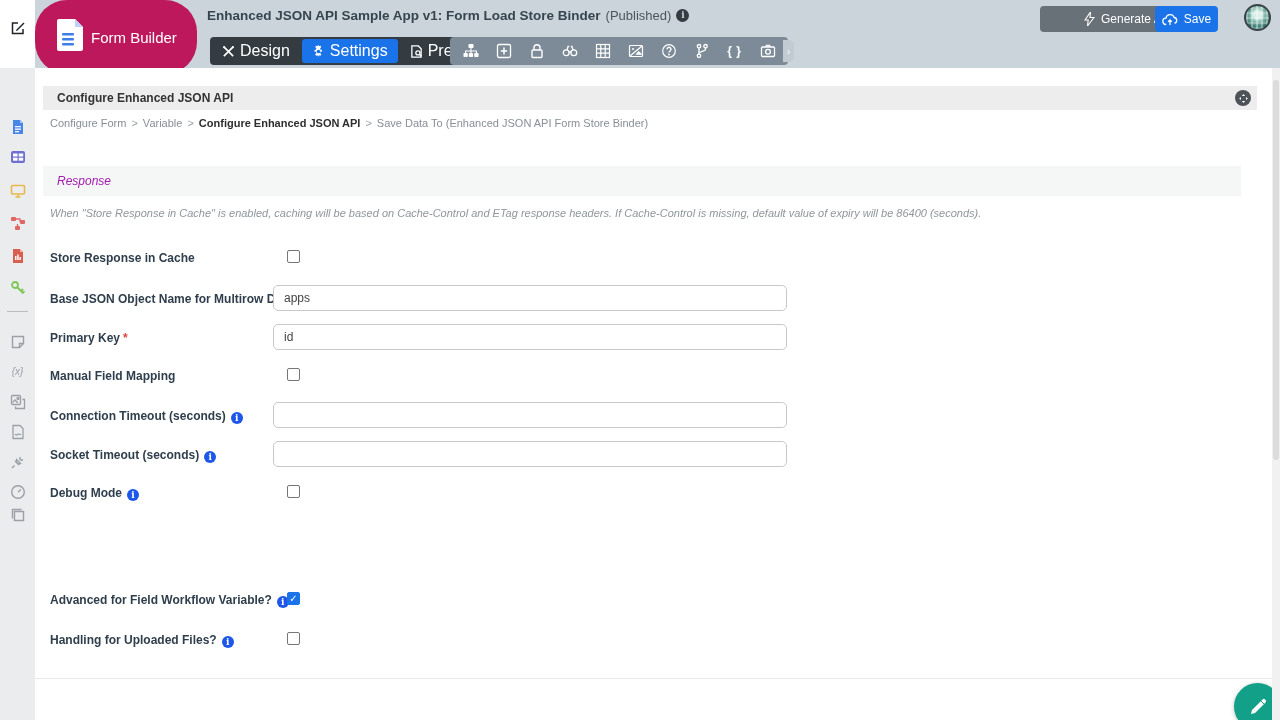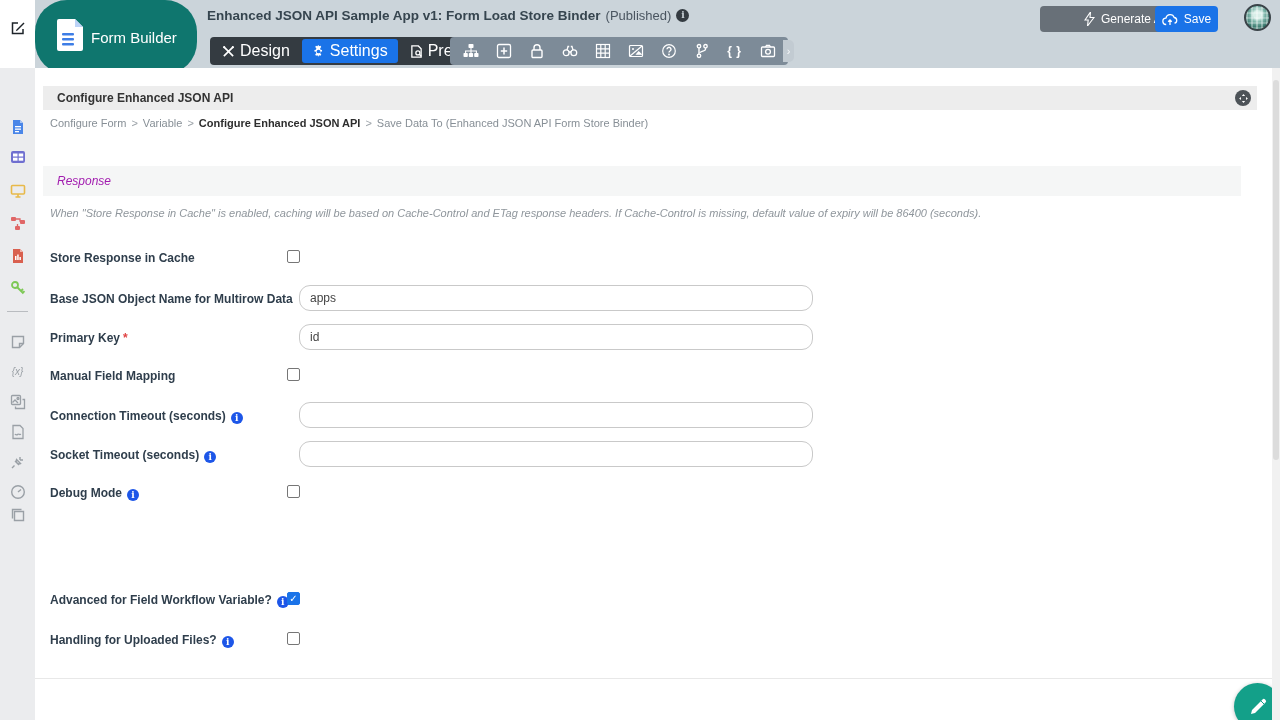--- a/index.html
+++ b/index.html
@@ -10,21 +10,21 @@
   
   #sidebar{left:0;top:0;width:35px;height:720px;background:#ebecee;border-right:1px solid #e0e0e0;}
   #sidebar-top{left:0;top:0;width:35px;height:68px;background:#ffffff;}
   .side-ic{position:absolute;left:9px;width:17px;height:17px;display:flex;align-items:center;justify-content:center;}
   .side-ic svg{width:16px;height:16px;}
   .side-div{position:absolute;left:7px;width:21px;border-top:1px solid #b9bcc0;}
   .vartxt{font-size:10px;color:#9aa0a6;font-style:italic;}
 
   
   #header{left:35px;top:0;width:1245px;height:68px;background:#cbd4da;}
-  #logo{left:0;top:0;width:162px;height:74px;background:#0f766e;display:flex;align-items:center;border-radius:32px;}
+  #logo{left:0;top:0;width:162px;height:74px;background:#be185d;display:flex;align-items:center;border-radius:32px;}
   #logo-text{color:#fff;font-size:15px;margin-left:8px;}
   #logo-icon{margin-left:22px;}
   #app-title{left:172px;top:8px;font-size:13.5px;font-weight:bold;color:#36454f;display:flex;align-items:center;gap:5px;}
   #app-title .pub{font-weight:normal;font-size:13px;color:#4a5560;}
   .info-dark{display:inline-block;width:13px;height:13px;border-radius:50%;background:#343b41;color:#cbd4da;
     font-size:9px;font-weight:bold;text-align:center;line-height:13px;font-family:"DejaVu Serif",serif;}
   #tabs{left:175px;top:37px;height:28px;background:#343b41;border-radius:4px;display:flex;padding:2px;box-sizing:border-box;gap:2px;}
   .tab{display:flex;align-items:center;gap:5px;color:#fff;font-size:16px;padding:0 10px;border-radius:3px;cursor:pointer;}
   .tab.active{background:#1a73e8;}
   .tab svg{width:13px;height:13px;}
@@ -56,22 +56,22 @@
   #breadcrumb .sep{margin:0 5px;color:#9aa1a7;}
 
   .section-bar{position:absolute;left:8px;width:1198px;height:30px;background:#f5f6f6;display:flex;align-items:center;}
   .section-bar span{font-size:12px;color:#a21caf;margin-left:14px;font-style:italic;}
   .note{position:absolute;left:15px;font-size:11px;font-style:italic;color:#8f969c;}
   .flabel{position:absolute;left:15px;font-size:12px;font-weight:bold;color:#2f3e4c;white-space:nowrap;}
   .req{color:#e04343;margin-left:3px;}
   .info-blue{display:inline-block;width:12px;height:12px;border-radius:50%;background:#1d56e8;color:#fff;
     font-size:9px;font-weight:bold;text-align:center;line-height:12px;margin-left:5px;vertical-align:-1px;
     font-family:"DejaVu Serif",serif;cursor:pointer;}
-  .tf{position:absolute;left:264px;width:514px;height:26px;box-sizing:border-box;border:1px solid #c9c9c9;
-    border-radius:11px;padding:0 10px;font-size:12px;color:#444;font-family:inherit;outline:none;}
+  .tf{position:absolute;left:238px;width:514px;height:26px;box-sizing:border-box;border:1px solid #c9c9c9;
+    border-radius:5px;padding:0 10px;font-size:12px;color:#444;font-family:inherit;outline:none;}
   .cb{position:absolute;left:252px;width:13px;height:13px;box-sizing:border-box;border:1px solid #767676;
     border-radius:2px;background:#fff;cursor:pointer;font-size:10px;line-height:11px;text-align:center;color:#fff;}
   .cb.checked{background:#1a73e8;border-color:#1a73e8;}
 
   
   #inner-scroll-up{left:1242px;top:139px;font-size:7px;color:#d2d2d2;}
   #outer-scrollbar{left:1272px;top:68px;width:8px;height:652px;background:#f1f1f1;}
   #outer-thumb{left:1273px;top:80px;width:6px;height:380px;background:#dcdcdc;border-radius:3px;cursor:pointer;}
 
   #bottom-divider{left:0px;top:610px;width:1237px;border-top:1px solid #e8e8e8;}

